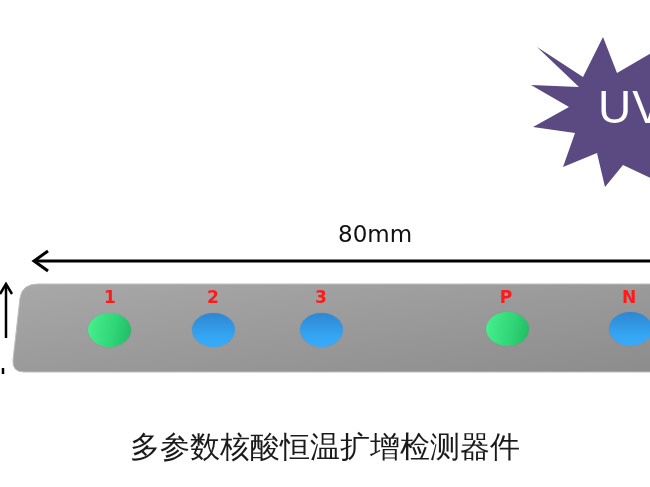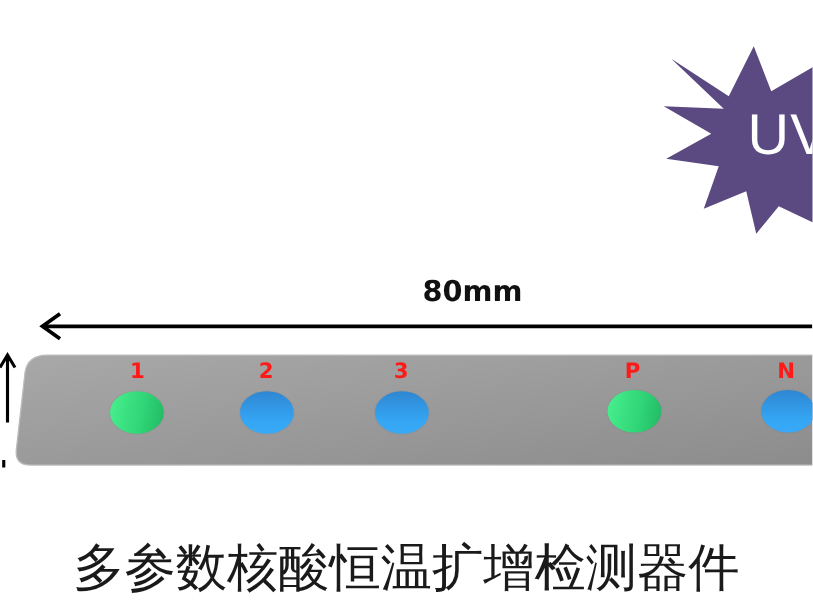--- a/index.html
+++ b/index.html
@@ -1,28 +1,28 @@
 <!DOCTYPE html>
 <html><head>
 <meta charset="utf-8">
 <style>
   html, body { margin:0; padding:0; }
   body { width:650px; height:487px; background:#ffffff; position:relative; overflow:hidden; font-family:"Liberation Sans", sans-serif; }
   .abs { position:absolute; }
   #uv-burst { left:525px; top:25px; width:150px; height:170px; }
   #uv-label { left:598px; top:80px; color:#ffffff; font-size:46px; font-family:"Liberation Sans", sans-serif; letter-spacing:1px; }
-  #dim-label { left:338px; top:221px; font-size:23px; font-weight:bold; color:#111; font-family:"DejaVu Sans", sans-serif; }
+  #dim-label { left:338px; top:221px; font-size:23px; font-weight:normal; color:#111; font-family:"DejaVu Sans", sans-serif; }
   #arrow-svg { left:0; top:245px; width:650px; height:30px; }
   #height-arrow { left:0; top:278px; width:20px; height:100px; }
   #strip { left:0; top:280px; width:650px; height:100px; }
   .well-label { position:absolute; color:#ff1a1a; font-weight:bold; font-size:17px; font-family:"DejaVu Sans", sans-serif; transform:translateX(-50%); }
   .well { position:absolute; width:43px; height:34px; border-radius:50%; }
   .well.green { background:linear-gradient(100deg, #49f08e 0%, #2fd576 60%, #22b864 100%); box-shadow:0 0 1px rgba(0,0,0,0.2); }
   .well.blue { background:linear-gradient(180deg, #2f86d2 0%, #34a6f4 70%, #3aaaf8 100%); box-shadow:0 0 1px rgba(0,0,0,0.2); }
-  #caption { left:0; width:650px; top:427px; text-align:center; font-size:41px; color:#1a1a1a; font-family:"DejaVu Sans", sans-serif; letter-spacing:0px; }
+  #caption { left:0; width:650px; top:427px; text-align:center; font-size:30px; color:#1a1a1a; font-family:"DejaVu Sans", sans-serif; letter-spacing:0px; }
 </style>
 </head>
 <body>
 
 <svg id="uv-burst" class="abs" viewBox="0 0 150 170">
   <polygon fill="#5b4a82" points="12,22 58,52 78,12 92,48 140,20 140,160 98,140 80,162 72,128 38,142 50,108 8,102 44,82 6,60 54,62"></polygon>
 </svg>
 <div id="uv-label" class="abs">UV</div>
 
 <div id="dim-label" class="abs">80mm</div>

